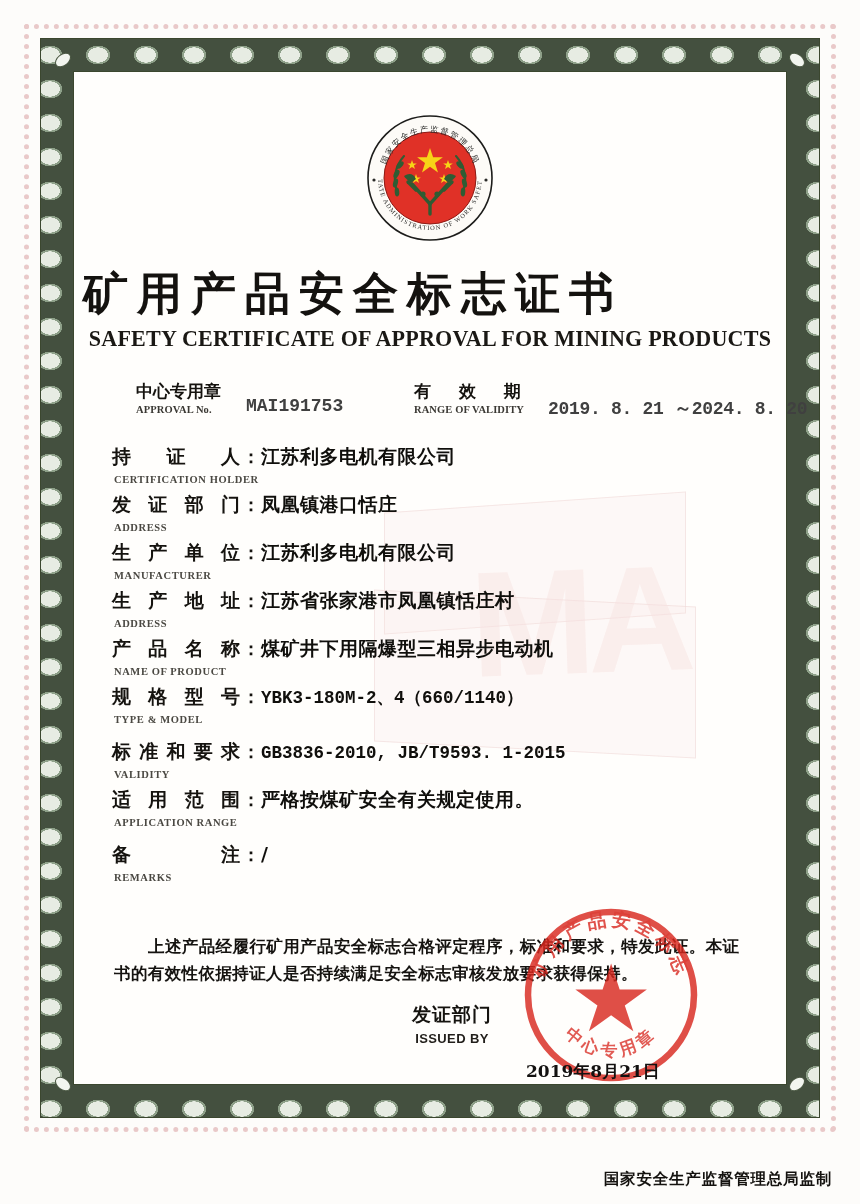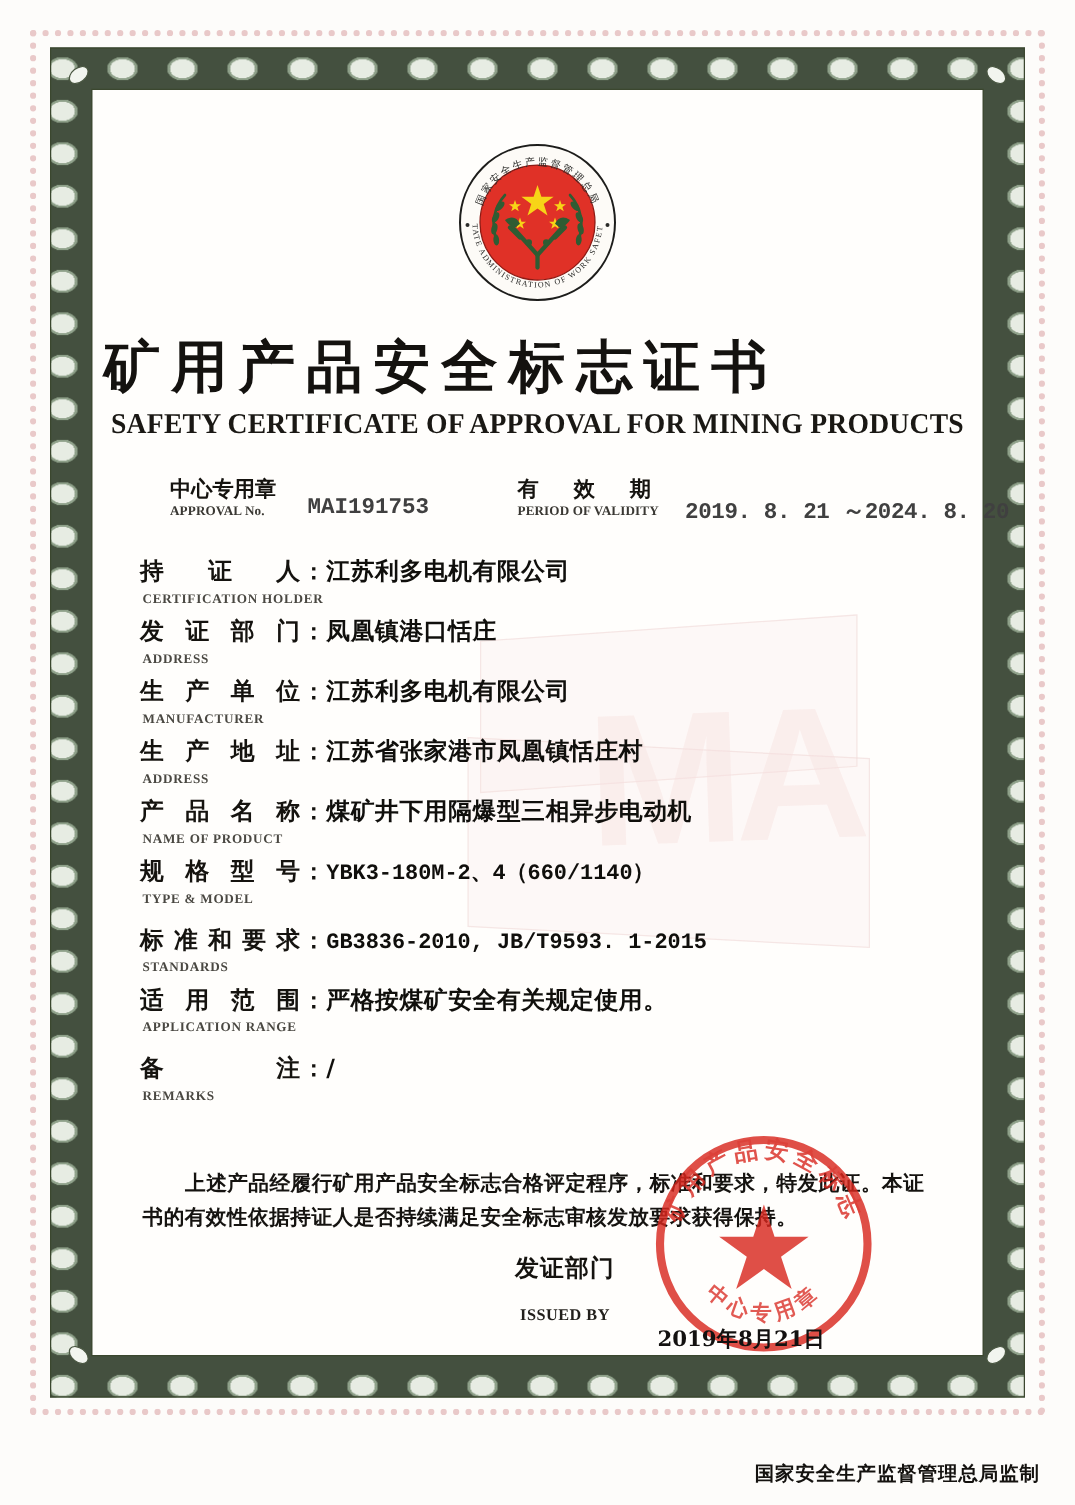--- a/index.html
+++ b/index.html
@@ -272,26 +272,26 @@
     text-align: center;
   }
   #issued-cn {
     font-family: "DejaVu Serif", "Liberation Serif", serif;
     font-size: 19px;
     font-weight: 700;
     color: #15130f;
     letter-spacing: 1px;
   }
   #issued-en {
-    font-family: Liberation Serif, serif;
+    font-family: Liberation Sans, sans-serif;
     font-size: 13px;
     font-weight: 700;
     color: #221f1b;
     letter-spacing: .4px;
-    margin-top: 16px;
+    margin-top: 3px;
   }
   #issue-date {
     position: absolute;
     left: 452px;
     top: 988px;
     font-family: "DejaVu Serif", "Liberation Serif", serif;
     font-size: 17px;
     font-weight: 700;
     color: #131110;
     white-space: nowrap;
@@ -406,21 +406,21 @@
 
     <div id="header-row">
       <div class="hdr-block" id="blk-approval">
         <div class="hdr-label-cn">中心专用章</div>
         <div class="hdr-label-en">APPROVAL No.</div>
       </div>
       <div class="hdr-value" id="approval-value">MAI191753</div>
 
       <div class="hdr-block" id="blk-validity">
         <div class="hdr-label-cn sp-wide">有 效 期</div>
-        <div class="hdr-label-en">PERIOD OF VALIDITY</div>
+        <div class="hdr-label-en">RANGE OF VALIDITY</div>
       </div>
       <div class="hdr-value" id="validity-value">2019. 8. 21 ～2024. 8. 20</div>
     </div>
 
     <div id="fields">
         <div class="field">
           <div class="f-line">
             <span class="f-label-cn">持证人</span>
             <span class="f-colon">：</span>
             <span class="f-value">江苏利多电机有限公司</span>
@@ -466,21 +466,21 @@
             <span class="f-value mono">YBK3-180M-2、4（660/1140）</span>
           </div>
           <div class="f-label-en">TYPE &amp; MODEL</div>
         </div>
         <div class="field gap-before">
           <div class="f-line">
             <span class="f-label-cn">标准和要求</span>
             <span class="f-colon">：</span>
             <span class="f-value mono">GB3836-2010, JB/T9593. 1-2015</span>
           </div>
-          <div class="f-label-en">STANDARDS</div>
+          <div class="f-label-en">VALIDITY</div>
         </div>
         <div class="field">
           <div class="f-line">
             <span class="f-label-cn">适用范围</span>
             <span class="f-colon">：</span>
             <span class="f-value">严格按煤矿安全有关规定使用。</span>
           </div>
           <div class="f-label-en">APPLICATION RANGE</div>
         </div>
         <div class="field gap-before">

